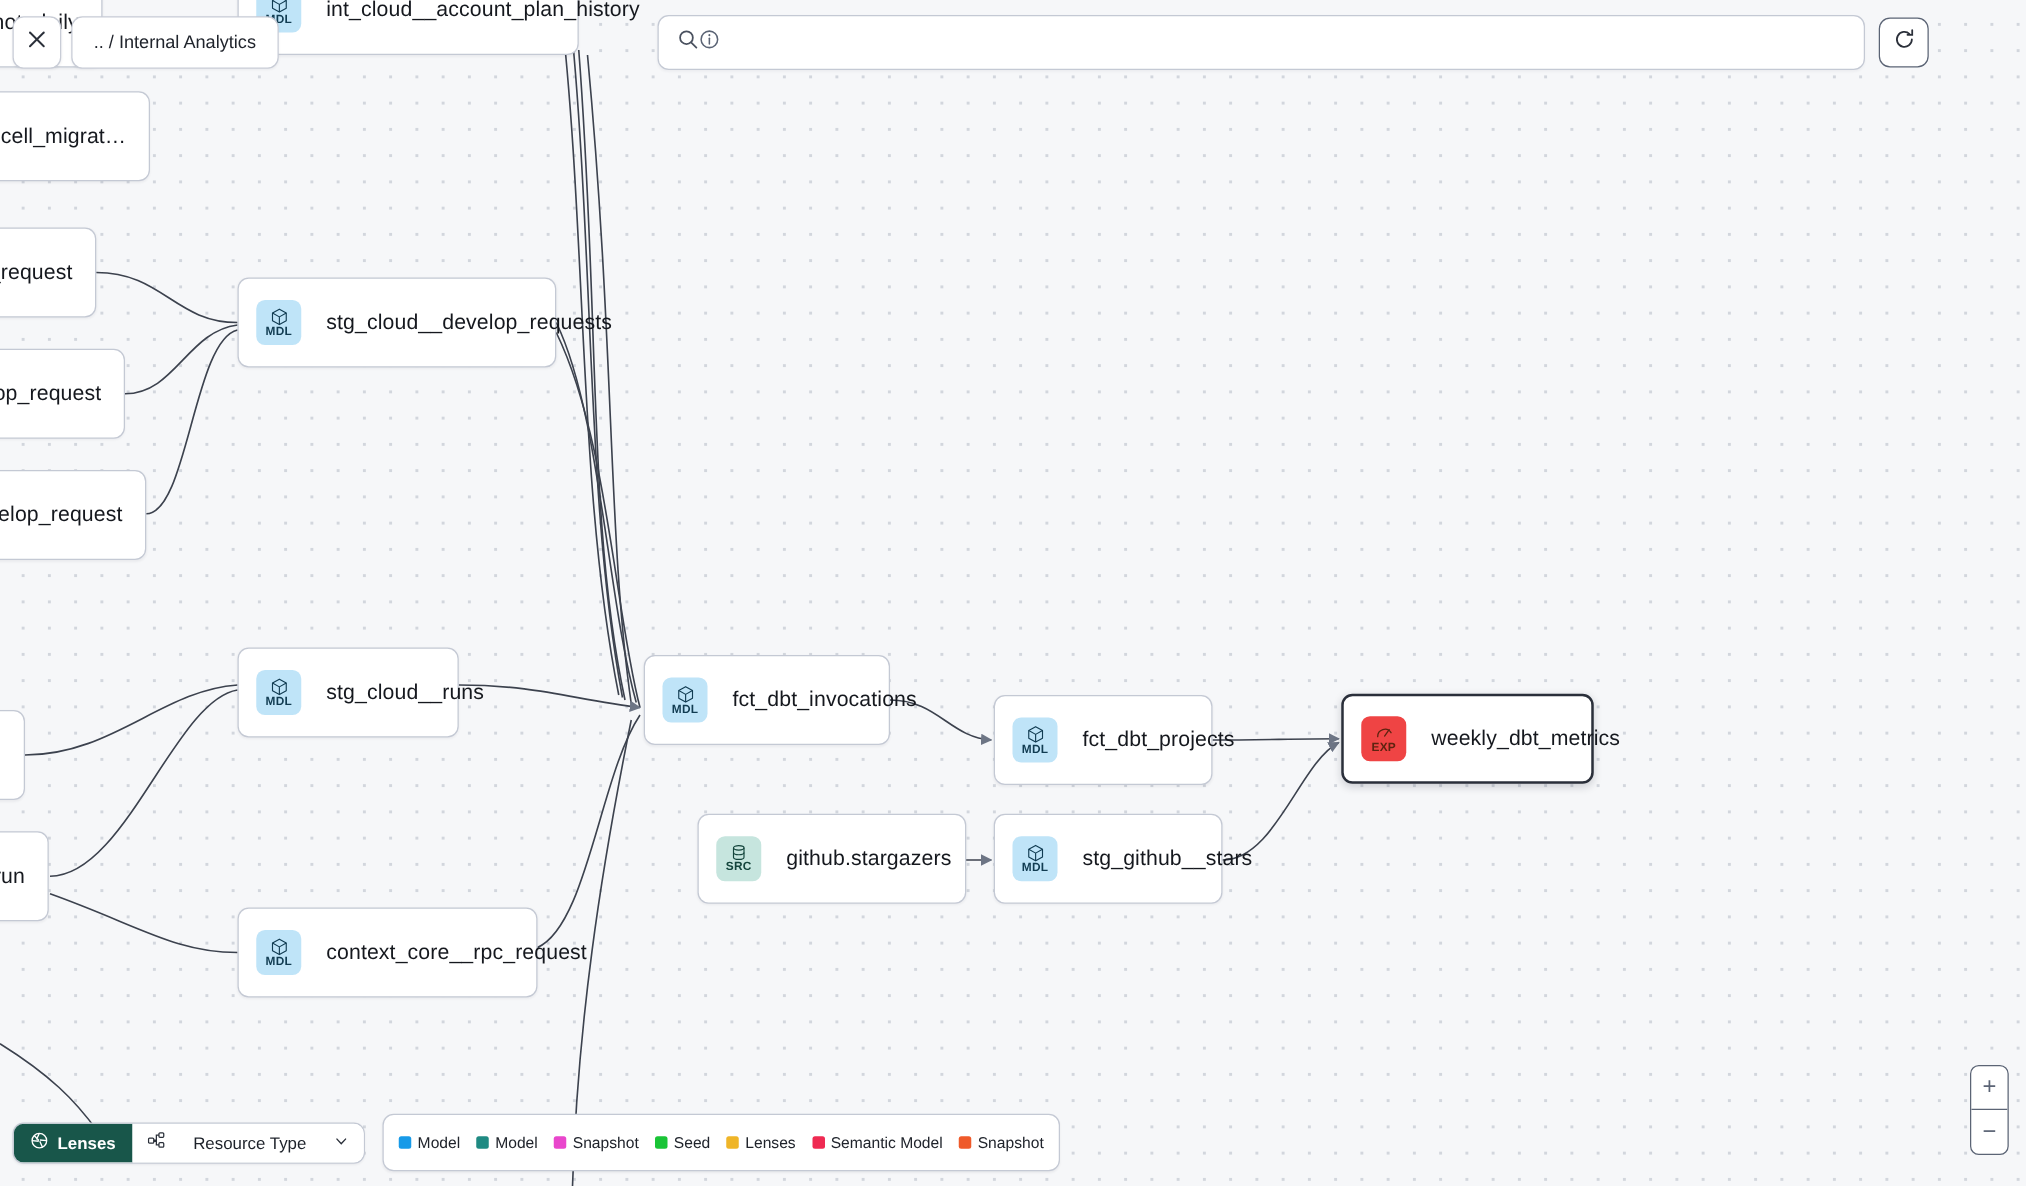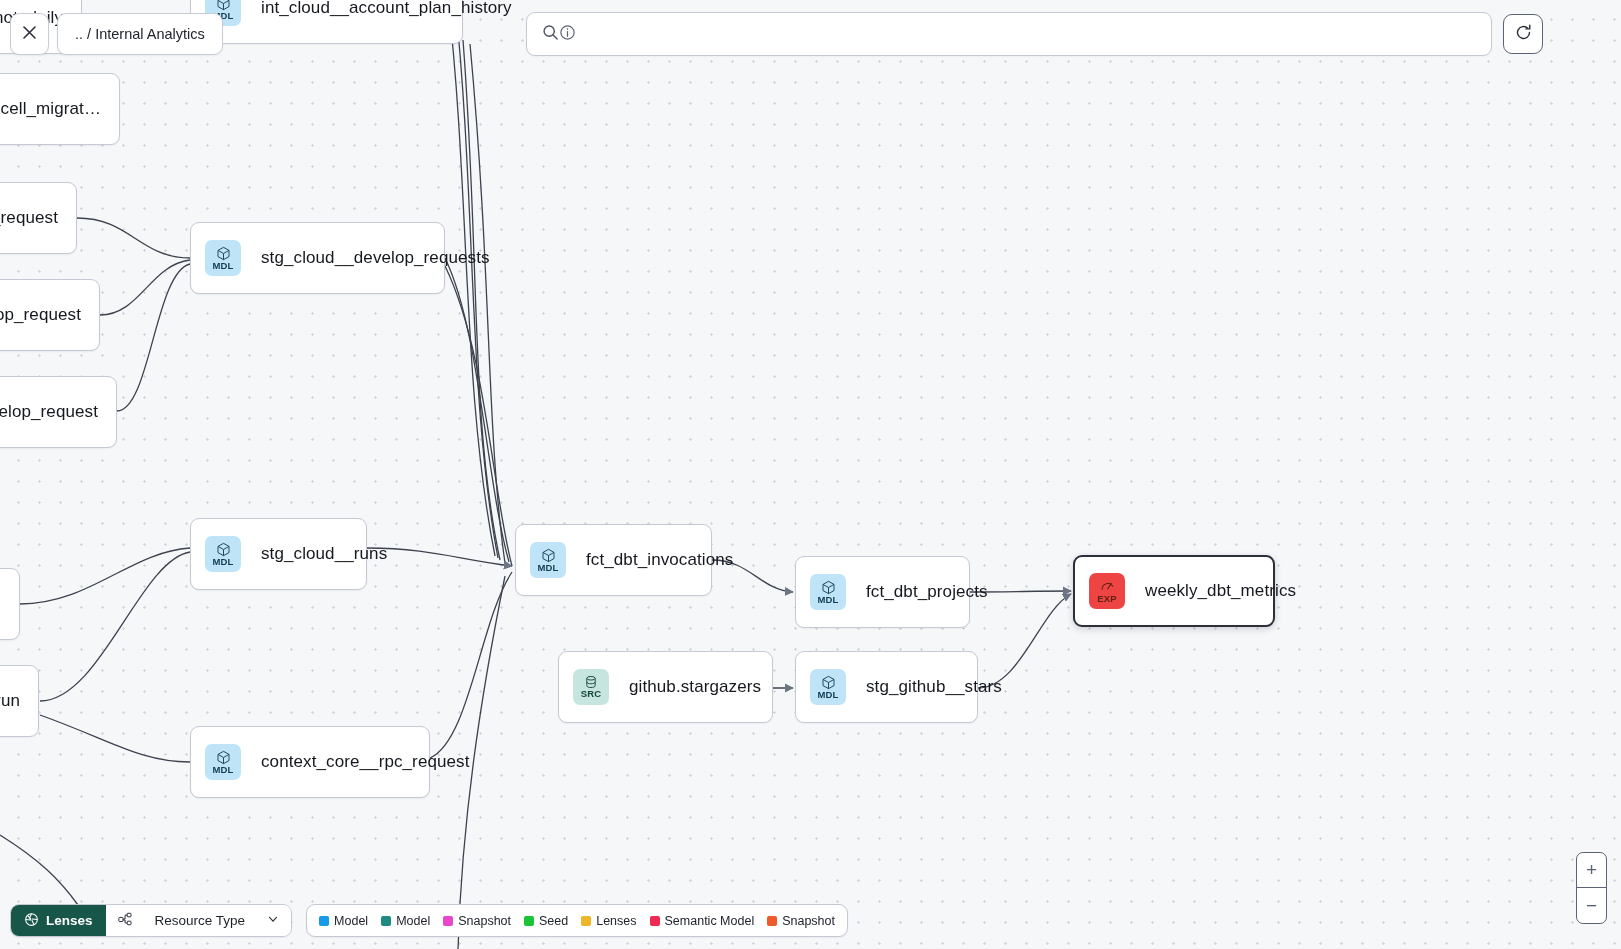--- a/index.html
+++ b/index.html
@@ -172,21 +172,21 @@
   .restype-btn {
     display: flex; align-items: center; gap: 22px;
     padding: 0 12px 0 12px;
     font-size: 13.5px;
     color: #1d222a;
     cursor: pointer;
     background: #fff;
   }
   .legend {
     margin-left: 14px;
-    height: 33px;
+    height: 46px;
     background: #fff;
     border: 1px solid #c4c9d4;
     border-radius: 9px;
     display: flex; align-items: center;
     padding: 0 12px;
     gap: 13px;
     box-shadow: 0 1px 2px rgba(16,24,40,.06);
   }
   .legend-item { display: flex; align-items: center; gap: 5px; }
   .legend-sw { width: 10px; height: 10px; border-radius: 2px; flex: none; }

